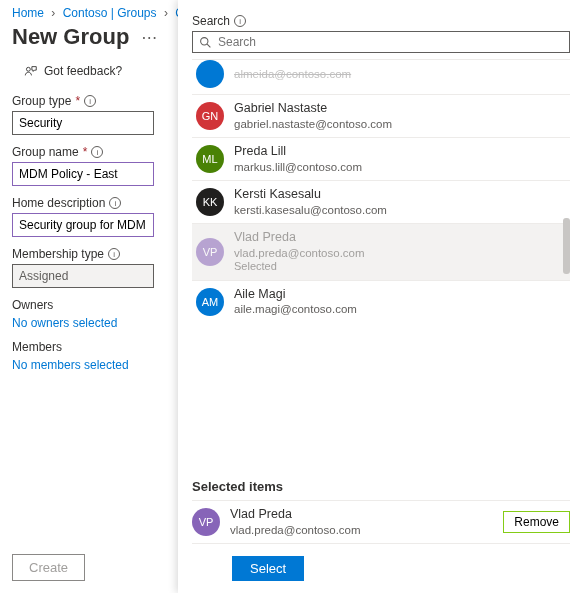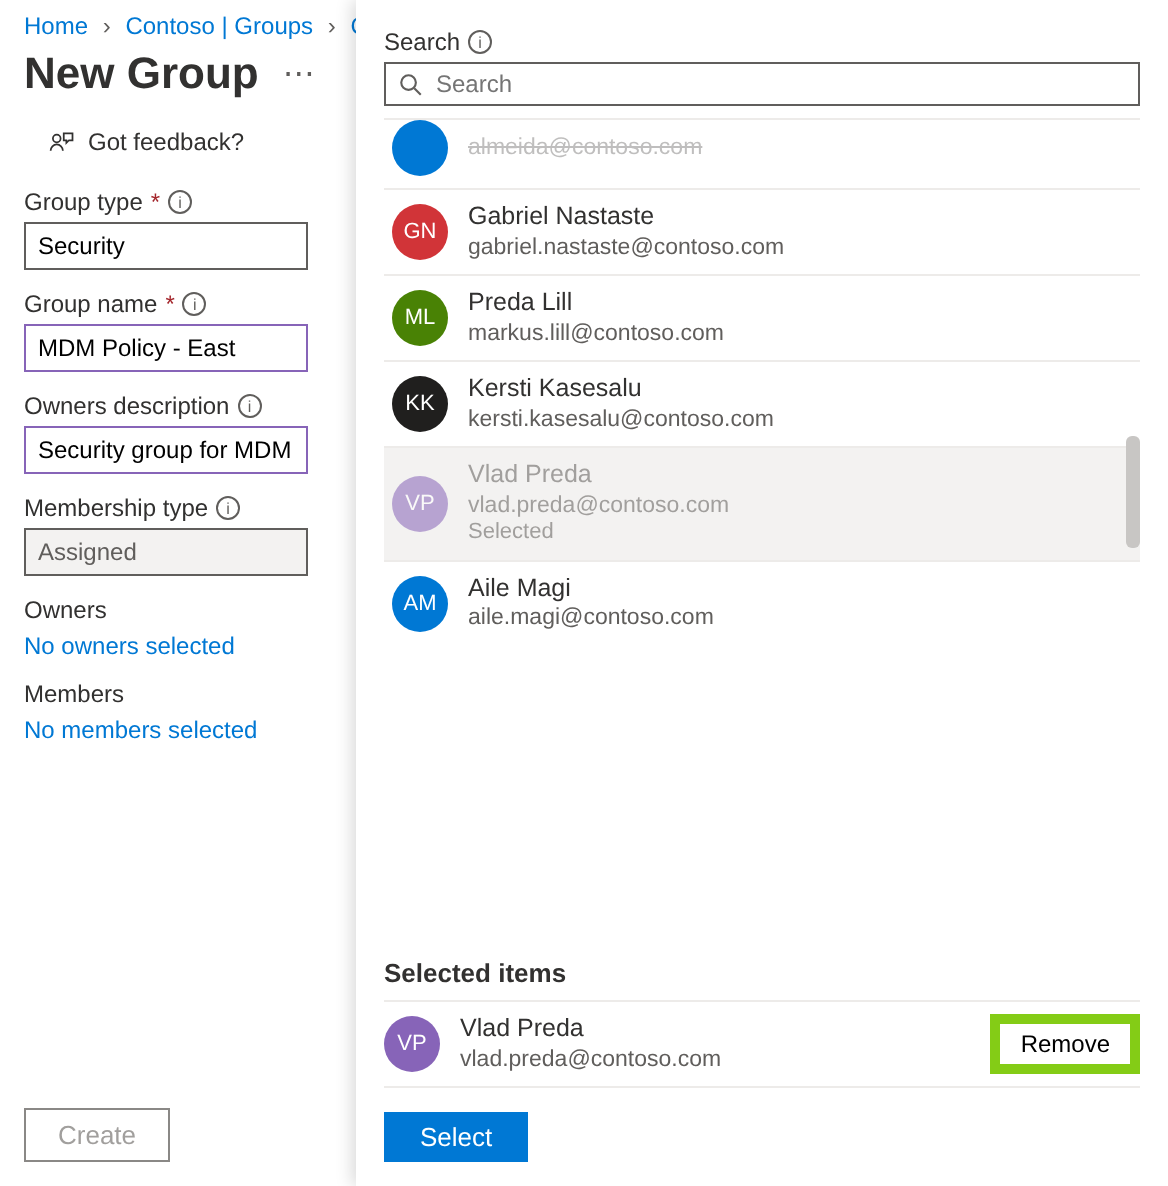--- a/index.html
+++ b/index.html
@@ -184,36 +184,37 @@
     .selected-row {
       display: flex;
       align-items: center;
       gap: 10px;
       padding: 6px 0;
       border-top: 1px solid #edebe9;
       border-bottom: 1px solid #edebe9;
     }
     .selected-row .result-text { flex: 1; }
     .btn-remove {
-      border: 5px solid #84cc16;
+      border: 1px solid #84cc16;
       background: #fff;
       padding: 3px 10px;
       font-size: 12px;
       font-family: inherit;
     }
     .panel-footer {
       padding: 12px 14px;
     }
     .btn-primary {
       background: #0078d4;
       color: #fff;
       border: none;
       padding: 5px 18px;
       font-size: 13px;
       font-family: inherit;
+      margin-left: 40px;
     }
   </style>
 </head>
 <body>
 
 <div class="breadcrumb">
   <span>Home</span>
   <span class="sep">›</span>
   <span>Contoso | Groups</span>
   <span class="sep">›</span>
@@ -248,21 +249,21 @@
     <div class="field-label">
       <span>Group name</span>
         <span class="req">*</span>
       <span class="info-circ">i</span>
     </div>
     <input class="text-input purple" value="MDM Policy - East" style="">
   </div>
 
   <div class="field-group">
     <div class="field-label">
-      <span>Owners description</span>
+      <span>Home description</span>
       <span class="info-circ">i</span>
     </div>
     <input class="text-input purple" value="Security group for MDM East" style="">
   </div>
 
   <div class="field-group">
     <div class="field-label">
       <span>Membership type</span>
       <span class="info-circ">i</span>
     </div>

